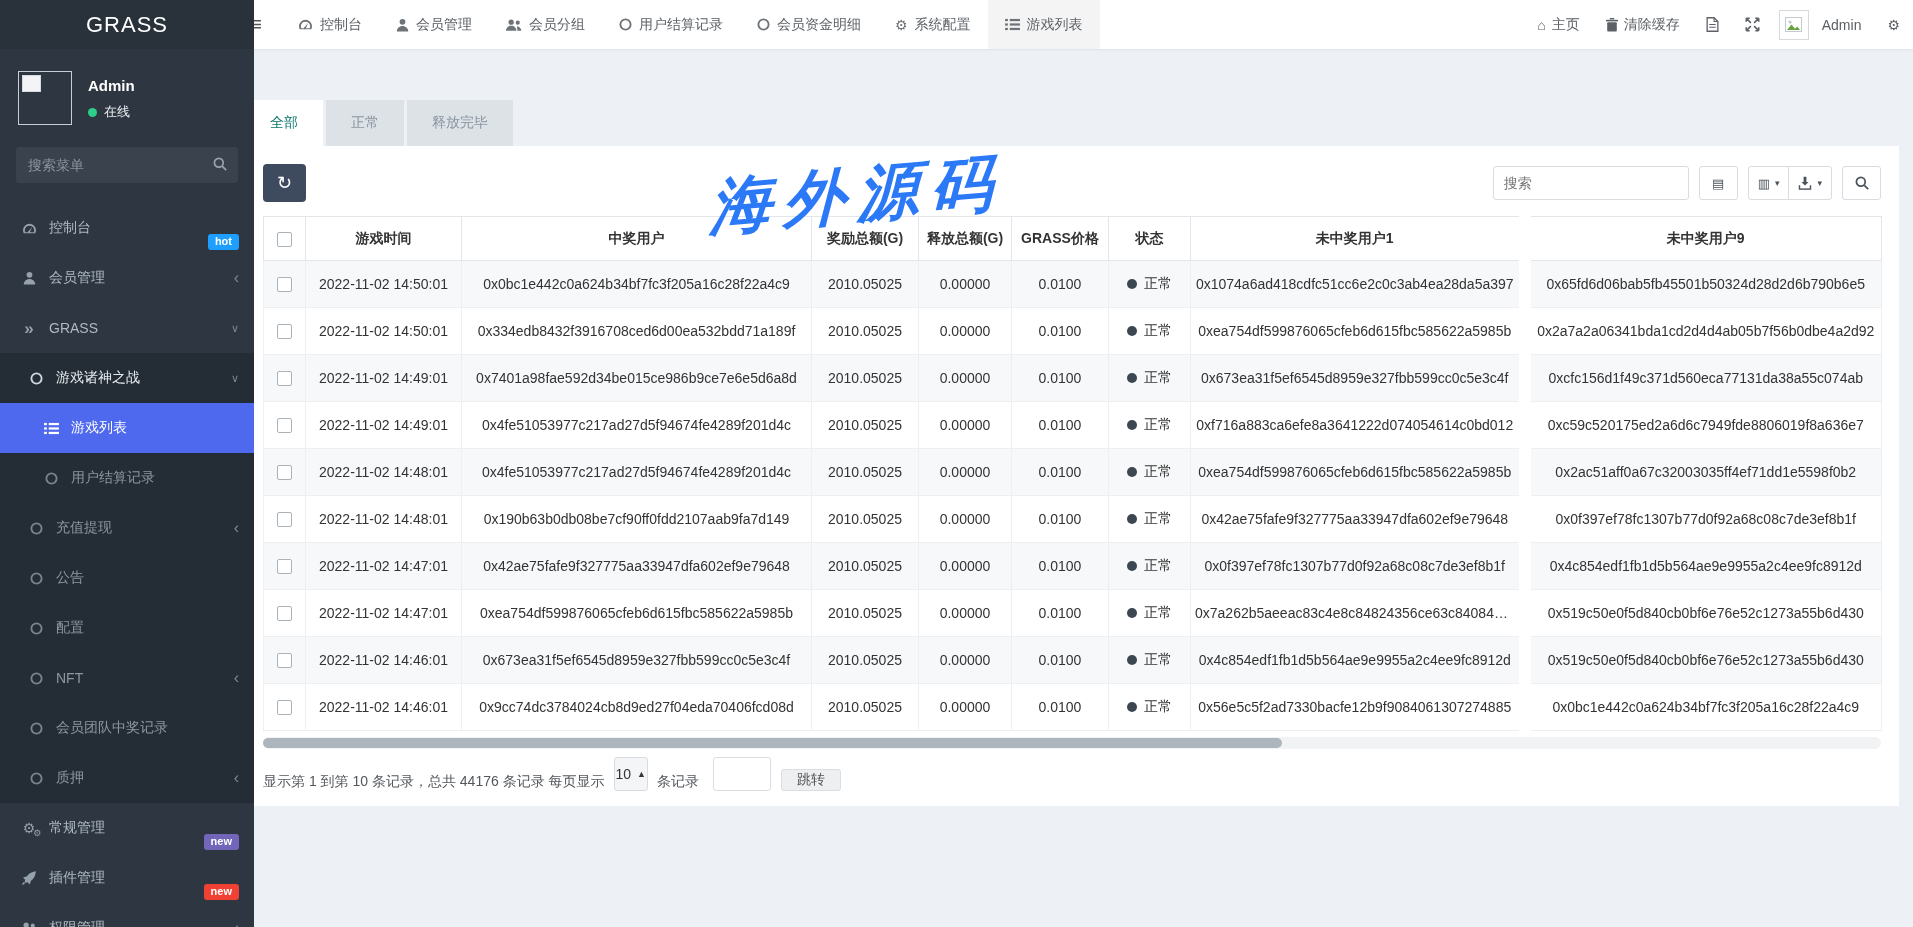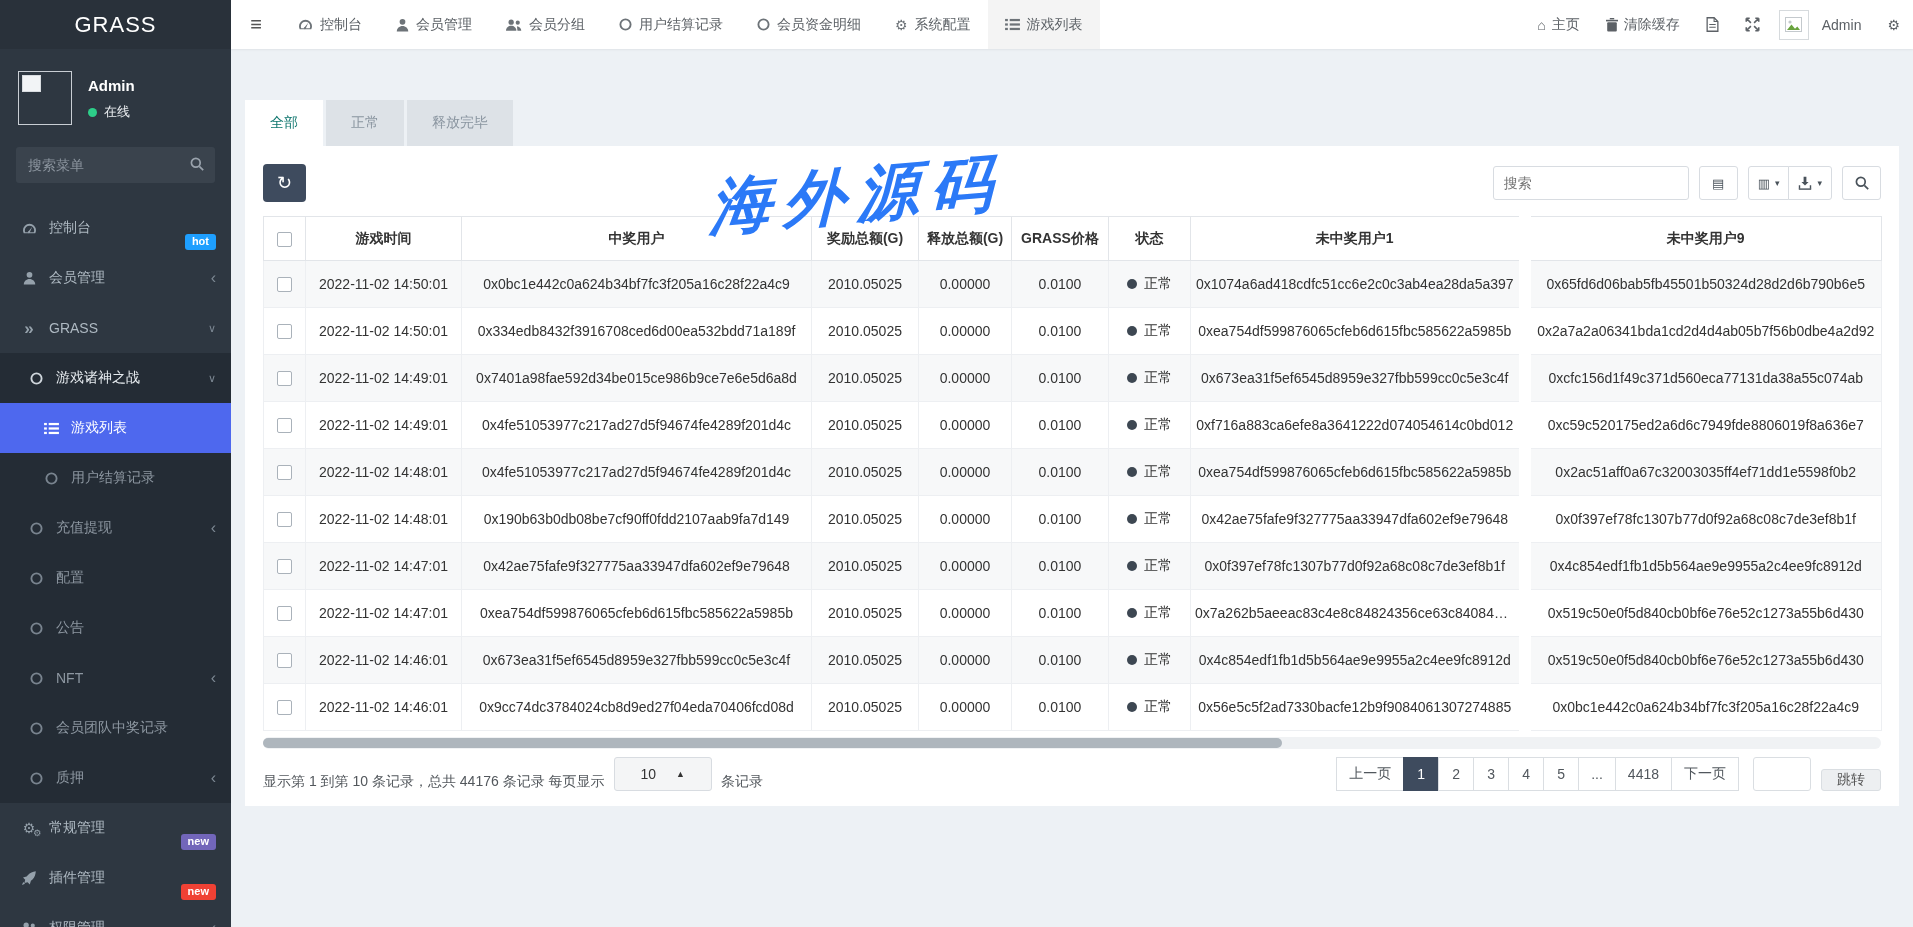--- a/index.html
+++ b/index.html
@@ -1,20 +1,20 @@
 <!DOCTYPE html>
 <html style="--sidebar-active: #4e68ee; --refresh: #3e4b5e; --online: #2dce89; --status-dot: #3d4752; --watermark: #2b79f7; --hot-badge: #1e9fff; --new-badge-purple: #7266ba; --new-badge-red: #f04134;"><head>
 <meta charset="utf-8">
 <style>
   * { margin:0; padding:0; box-sizing:border-box; }
   html,body { width:1913px; height:927px; overflow:hidden; background:#edf1f5;
     font-family:"Liberation Sans","DejaVu Sans",sans-serif; color:#333; }
 
   
-  .sidebar { position:fixed; left:0; top:0; width:231px; height:927px; background:#2e3741; z-index:40; }
+  .sidebar { position:fixed; left:0; top:0; width:254px; height:927px; background:#2e3741; z-index:40; }
   .brand { height:49px; line-height:49px; text-align:center; color:#fff; font-size:22px; background:#29313a; letter-spacing:1px; }
   .user-panel { display:flex; gap:16px; padding:22px 18px 10px; align-items:flex-start; }
   .avatar-box { width:54px; height:54px; border:1px solid #c9ced4; position:relative; flex:none; }
   .avatar-box::before { content:""; position:absolute; left:3px; top:3px; width:17px; height:15px; background:#f2f4f6; border:1px solid #d8dce0; }
   .user-name { color:#fff; font-weight:bold; font-size:15px; margin-top:6px; }
   .user-status { margin-top:9px; color:#eceff2; font-size:13px; display:flex; align-items:center; gap:7px; }
   .dot-online { width:9px; height:9px; border-radius:50%; background:var(--online,#2dce89); flex:none; }
   .menu-search { margin:12px 16px 20px; position:relative; }
   .menu-search input { width:100%; height:36px; background:#3a434d; border:none; border-radius:3px; color:#cfd6dd; padding:0 34px 0 12px; font-size:14px; outline:none; }
   .menu-search input::placeholder { color:#8b949e; }
@@ -68,21 +68,21 @@
   td { height:47px; text-align:center; font-size:14px; color:#333; border:1px solid #edeff2; padding:0 4px; overflow:hidden; white-space:nowrap; text-overflow:ellipsis; }
   tbody tr:nth-child(odd) td { background:#f7f8f9; }
   .col-gap { border-left:12px solid #fff !important; }
   .cb { width:15px; height:15px; border:1px solid #aab2ba; border-radius:2px; display:inline-block; background:#fff; vertical-align:middle; cursor:pointer; }
   .sdot { width:10px; height:10px; border-radius:50%; background:var(--status-dot,#3d4752); display:inline-block; margin-right:7px; vertical-align:-1px; }
 
   .hscroll { height:12px; background:#f0f2f4; border-radius:6px; margin-top:6px; position:relative; }
   .hscroll .thumb { position:absolute; left:0; top:1px; height:10px; width:63%; background:#aeb6bd; border-radius:5px; cursor:pointer; }
 
   .pager { display:flex; align-items:flex-end; margin-top:8px; font-size:14px; color:#52575c; }
-  .page-size { display:inline-flex; align-items:center; gap:20px; border:1px solid #d8dce1; background:#f4f5f6; height:34px; padding:0 26px; margin:0 9px; border-radius:3px; cursor:pointer; color:#333; }
+  .page-size { display:inline-flex; align-items:center; gap:6px; border:1px solid #d8dce1; background:#f4f5f6; height:34px; padding:0 1px; margin:0 9px; border-radius:3px; cursor:pointer; color:#333; }
   .caret-up { font-size:9px; color:#333; }
   .pages { margin-left:auto; display:flex; align-items:center; }
   .page-btn { min-width:36px; height:34px; padding:0 12px; border:1px solid #dadee2; background:#fff; color:#51575d; display:inline-flex; align-items:center; justify-content:center; cursor:pointer; margin-left:-1px; font-size:14px; }
   .page-btn.active { background:var(--refresh,#3e4b5e); border-color:var(--refresh,#3e4b5e); color:#fff; }
   .jump-input { width:58px; height:34px; border:1px solid #dadee2; border-radius:3px; margin-left:14px; outline:none; padding:0 8px; }
   .jump-btn { height:22px; padding:0 15px; background:#edeff1; border:1px solid #dadee2; color:#555; margin-left:10px; border-radius:3px; cursor:pointer; font-size:14px; }
 
   .watermark { position:absolute; left:478px; top:104px; font-size:62px; font-weight:bold; font-style:italic; color:var(--watermark,#2b79f7); transform:rotate(-5deg) skewX(-6deg); letter-spacing:12px; z-index:50; pointer-events:none; font-family:"DejaVu Serif",serif; }
   svg { display:block; }
 </style>
@@ -176,29 +176,29 @@
         </span>
         <span>充值提现</span>
         <span class="chev">‹</span>
       </li>
       <li class="lv1 dark">
         <span class="mi">
           <svg width="13" height="13" viewBox="0 0 14 14" fill="none" stroke="currentColor" stroke-width="2">
             <circle cx="7" cy="7" r="5.5"></circle>
           </svg>
         </span>
+        <span>公告</span>
+      </li>
+      <li class="lv1 dark">
+        <span class="mi">
+          <svg width="13" height="13" viewBox="0 0 14 14" fill="none" stroke="currentColor" stroke-width="2">
+            <circle cx="7" cy="7" r="5.5"></circle>
+          </svg>
+        </span>
         <span>配置</span>
-      </li>
-      <li class="lv1 dark">
-        <span class="mi">
-          <svg width="13" height="13" viewBox="0 0 14 14" fill="none" stroke="currentColor" stroke-width="2">
-            <circle cx="7" cy="7" r="5.5"></circle>
-          </svg>
-        </span>
-        <span>公告</span>
       </li>
       <li class="lv1 dark">
         <span class="mi">
           <svg width="13" height="13" viewBox="0 0 14 14" fill="none" stroke="currentColor" stroke-width="2">
             <circle cx="7" cy="7" r="5.5"></circle>
           </svg>
         </span>
         <span>NFT</span>
         <span class="chev">‹</span>
       </li>
@@ -551,30 +551,19 @@
       <span class="thumb"></span>
     </div>
 
     <div class="pager">
       <span>显示第 1 到第 10 条记录，总共 44176 条记录 每页显示</span>
       <span class="page-size">
         <span>10</span>
         <span class="caret-up">▲</span>
       </span>
       <span>条记录</span>
-      <div class="pages" id="pages">
-          <span class="page-btn">上一页</span>
-          <span class="page-btn active">1</span>
-          <span class="page-btn">2</span>
-          <span class="page-btn">3</span>
-          <span class="page-btn">4</span>
-          <span class="page-btn">5</span>
-          <span class="page-btn">...</span>
-          <span class="page-btn">4418</span>
-          <span class="page-btn">下一页</span>
-        </div>
       <input class="jump-input" style="">
       <button class="jump-btn">跳转</button>
     </div>
   </section>
 
   <div class="watermark">海外源码</div>
 </div>
 
 </body></html>

